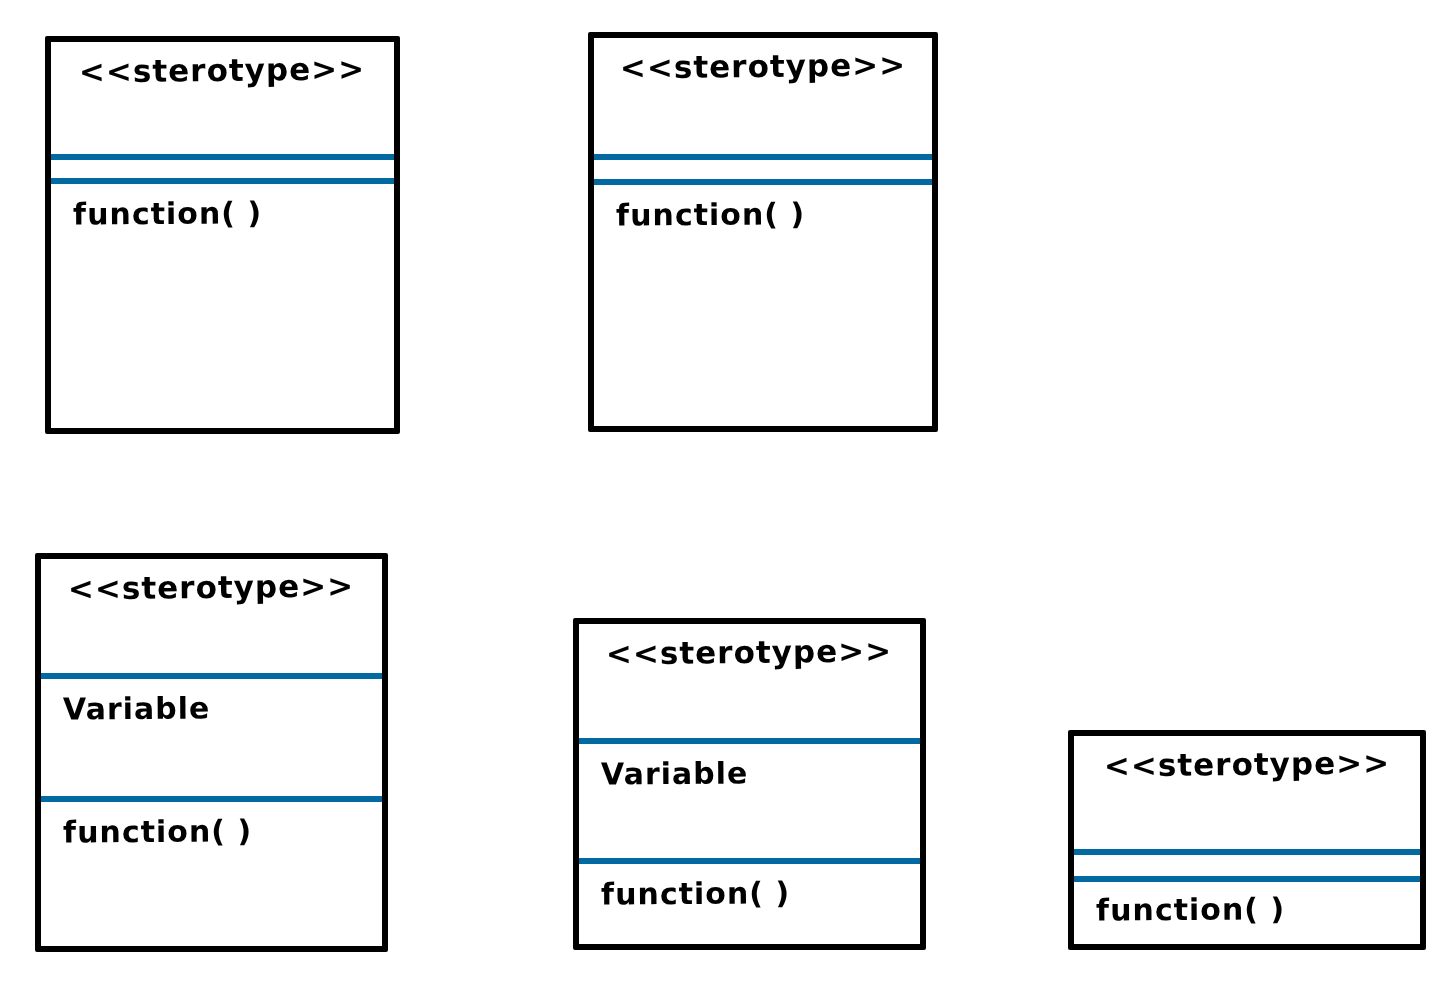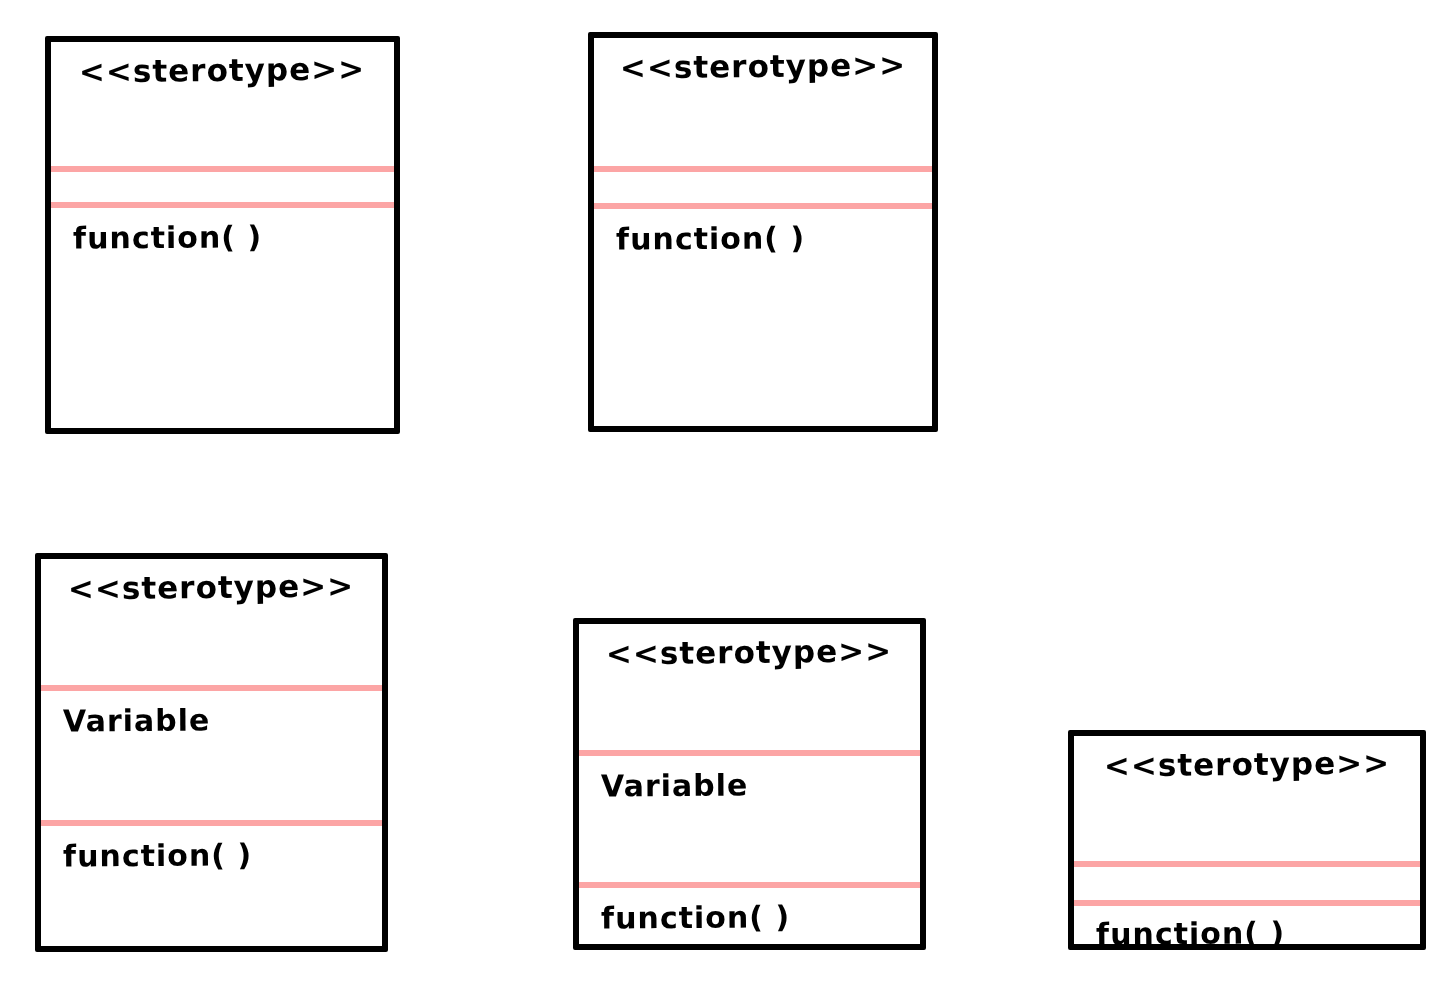--- a/index.html
+++ b/index.html
@@ -17,35 +17,34 @@
     color: #000000;
   }
   .uml-box {
     position: absolute;
     box-sizing: border-box;
     border: 6px solid #000000;
     background: #ffffff;
     display: flex;
     flex-direction: column;
     border-radius: 2px;
-    gap: 12px;
   }
   .sec {
     box-sizing: border-box;
     flex: 0 0 auto;
   }
   .sec.header {
     display: flex;
     justify-content: center;
     align-items: flex-start;
     padding-top: 10px;
   }
   .sec.attrs,
   .sec.ops {
-    border-top: 6px solid #fca5a5;
+    border-top: 6px solid #0369a1;
   }
   .sec.ops {
     flex: 1 1 auto;
   }
   .stereo {
     font-size: 31px;
     font-weight: 700;
     letter-spacing: 1px;
     white-space: nowrap;
     transform: rotate(-0.6deg);

